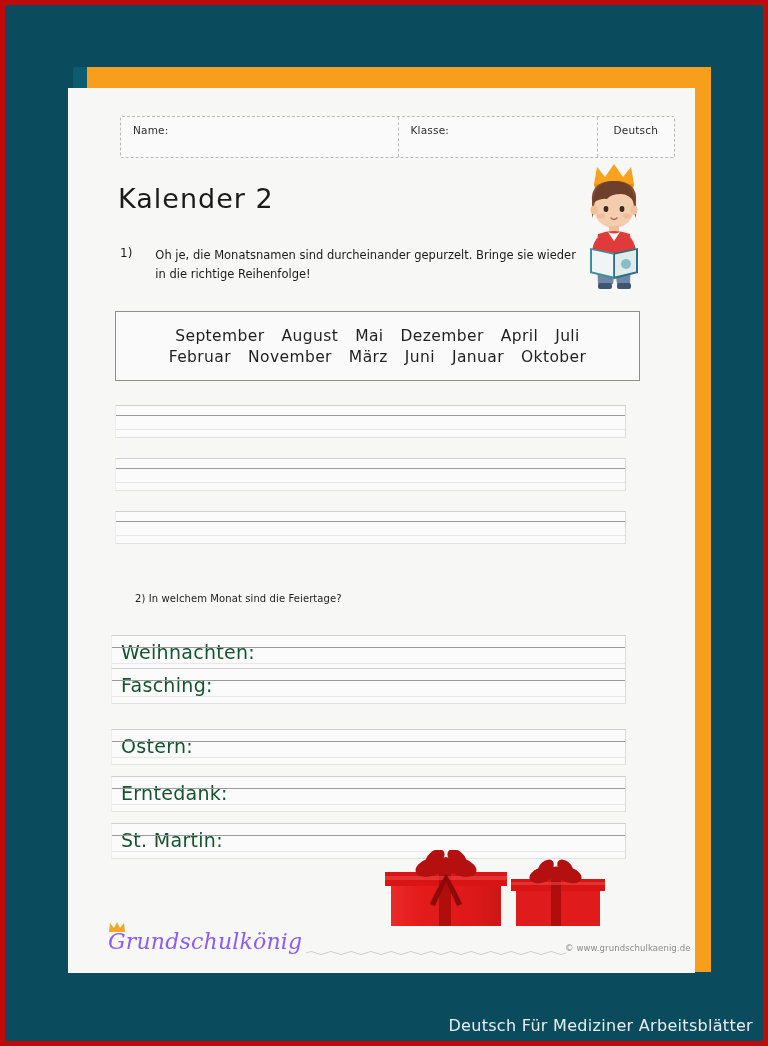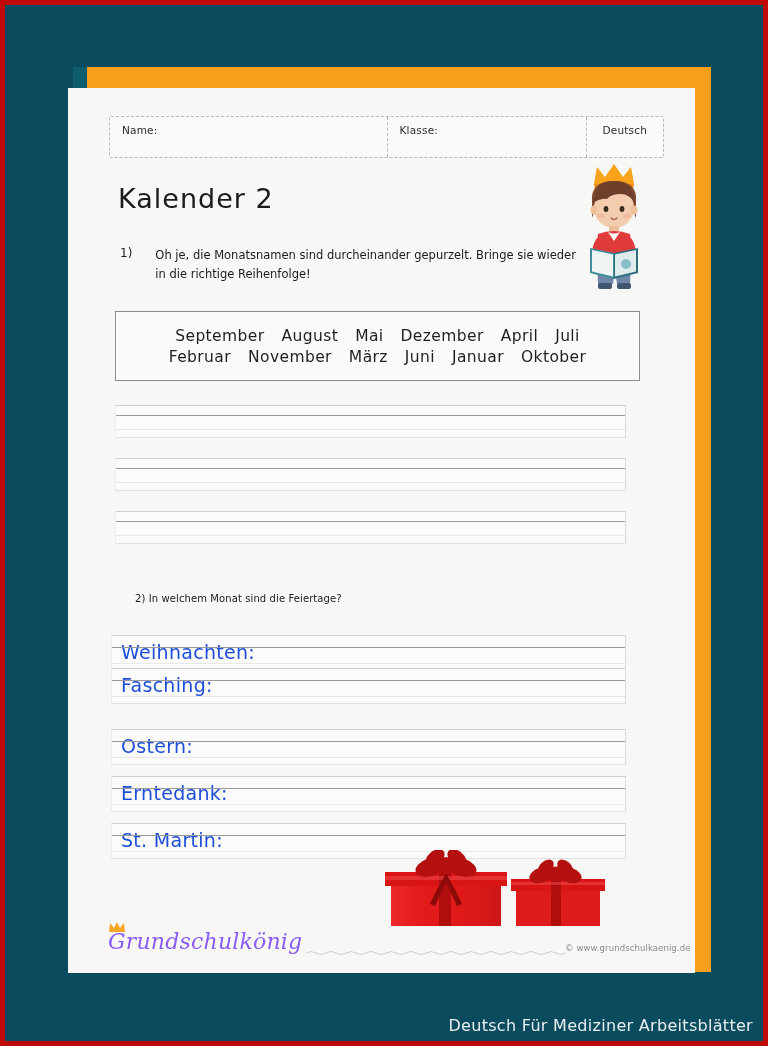--- a/index.html
+++ b/index.html
@@ -50,21 +50,21 @@
     height: 885px;
     background: #f7f7f5;
     box-sizing: border-box;
     padding: 0;
     overflow: hidden;
   }
 
   
   .hdr-row {
     position: absolute;
-    left: 41px;
+    left: 52px;
     top: 28px;
     width: 555px;
     height: 42px;
     display: flex;
     border: 1px dashed #b9b9b9;
     border-radius: 2px;
     box-sizing: border-box;
     background: #fafafa;
   }
   .hdr-cell {
@@ -203,21 +203,21 @@
     position: absolute;
     left: 0; right: 0;
     bottom: 6px;
     border-top: 1px solid #e8e8e8;
   }
   .holiday-label {
     position: absolute;
     left: 9px;
     top: -1px;
     font-size: 19px;
-    color: #1d4ed8;
+    color: #14532d;
     letter-spacing: .3px;
     line-height: 34px;
     background: transparent;
   }
   #hol0 { top: 547px; }
   #hol1 { top: 580px; }
   #hol2 { top: 641px; }
   #hol3 { top: 688px; }
   #hol4 { top: 735px; }
 

